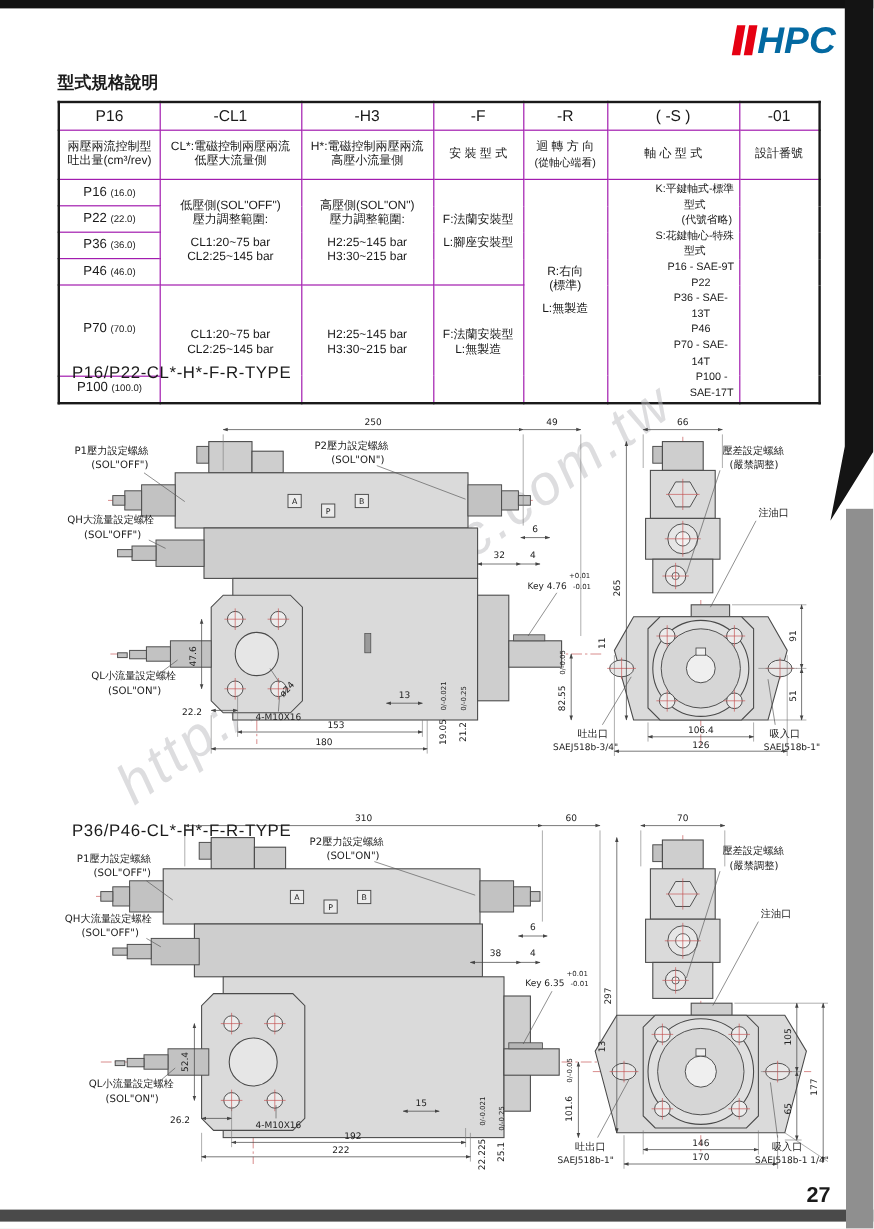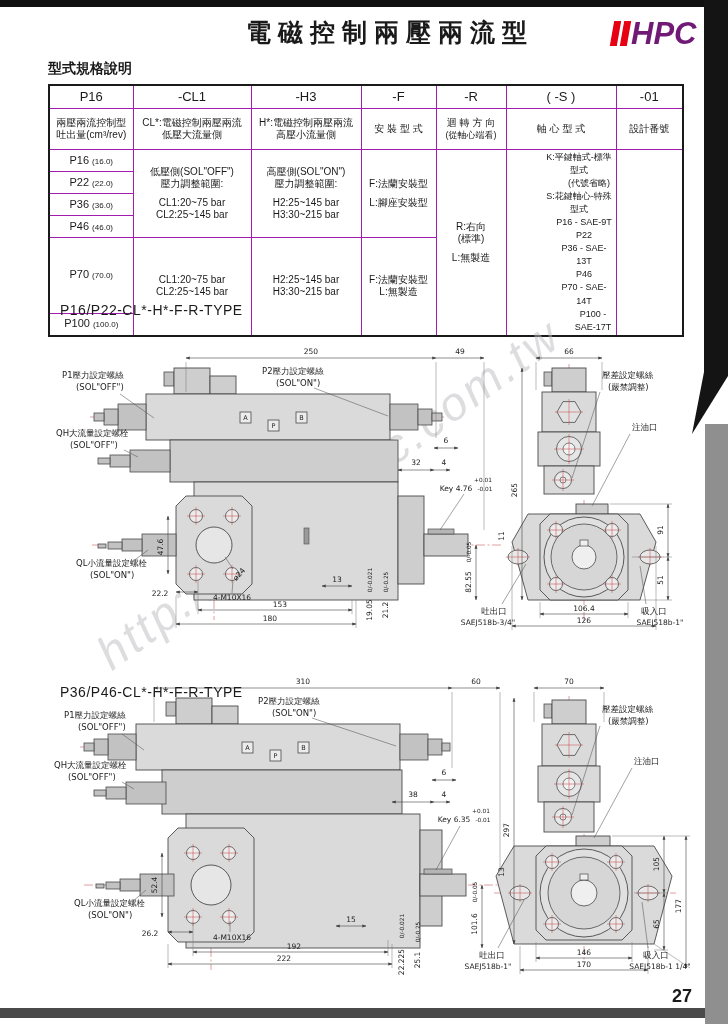--- a/index.html
+++ b/index.html
@@ -5,21 +5,21 @@
   html,body{margin:0;padding:0;background:#e9e9e9;}
   .page{position:relative;width:728px;height:1024px;background:#ffffff;overflow:hidden;
         font-family:"Liberation Sans","DejaVu Sans",sans-serif;color:#1a1a1a;}
   .topbar{position:absolute;left:0;top:0;width:728px;height:7px;background:#111;}
   .bottombar{position:absolute;left:0;top:1008px;width:728px;height:10px;background:#4a4a4a;}
   .page-title{position:absolute;left:60px;top:16px;width:660px;text-align:center;
         font-size:25px;font-weight:bold;letter-spacing:7px;}
   .logo{position:absolute;left:612px;top:18px;display:flex;align-items:center;}
   .logo .bar{width:7px;height:25px;background:#e60012;transform:skewX(-10deg);margin-right:3px;}
   .logo .bar.b2{height:25px;margin-right:2px;}
-  .logo .txt{color:#701a75;font-weight:900;font-style:italic;font-size:31px;letter-spacing:0px;line-height:1;}
+  .logo .txt{color:#0369a1;font-weight:900;font-style:italic;font-size:31px;letter-spacing:0px;line-height:1;}
   .section-heading{position:absolute;left:48px;top:60px;font-size:14px;font-weight:bold;}
   table.spec{position:absolute;left:48px;top:84px;border-collapse:collapse;table-layout:fixed;
         font-size:10px;line-height:1.25;}
   table.spec td{border:1px solid #a21caf;text-align:center;vertical-align:middle;padding:1px 2px;}
   table.spec{border:2px solid #1a1a1a;}
   td.code{font-size:13px;height:20px;}
   td.desc{height:38px;font-size:10px;}
   td.model{height:19px;font-size:11px;}
   td.model .disp{font-size:8px;}
   td.blk{font-size:10px;text-align:center;}
@@ -51,21 +51,20 @@
   .pagenum{position:absolute;left:672px;top:986px;font-size:18px;font-weight:600;z-index:5;}
 </style>
 </head>
 <body>
 
 <div class="page">
 
   <div class="topbar"></div>
   <div class="watermark">http://www.hhpc.com.tw</div>
 
-  <div class="page-title">電磁控制兩壓兩流型</div>
 
   <div class="logo">
     <span class="bar"></span>
     <span class="bar b2"></span>
     <span class="txt">HPC</span>
   </div>
 
   <div class="section-heading">型式規格說明</div>
 
   <table class="spec">

